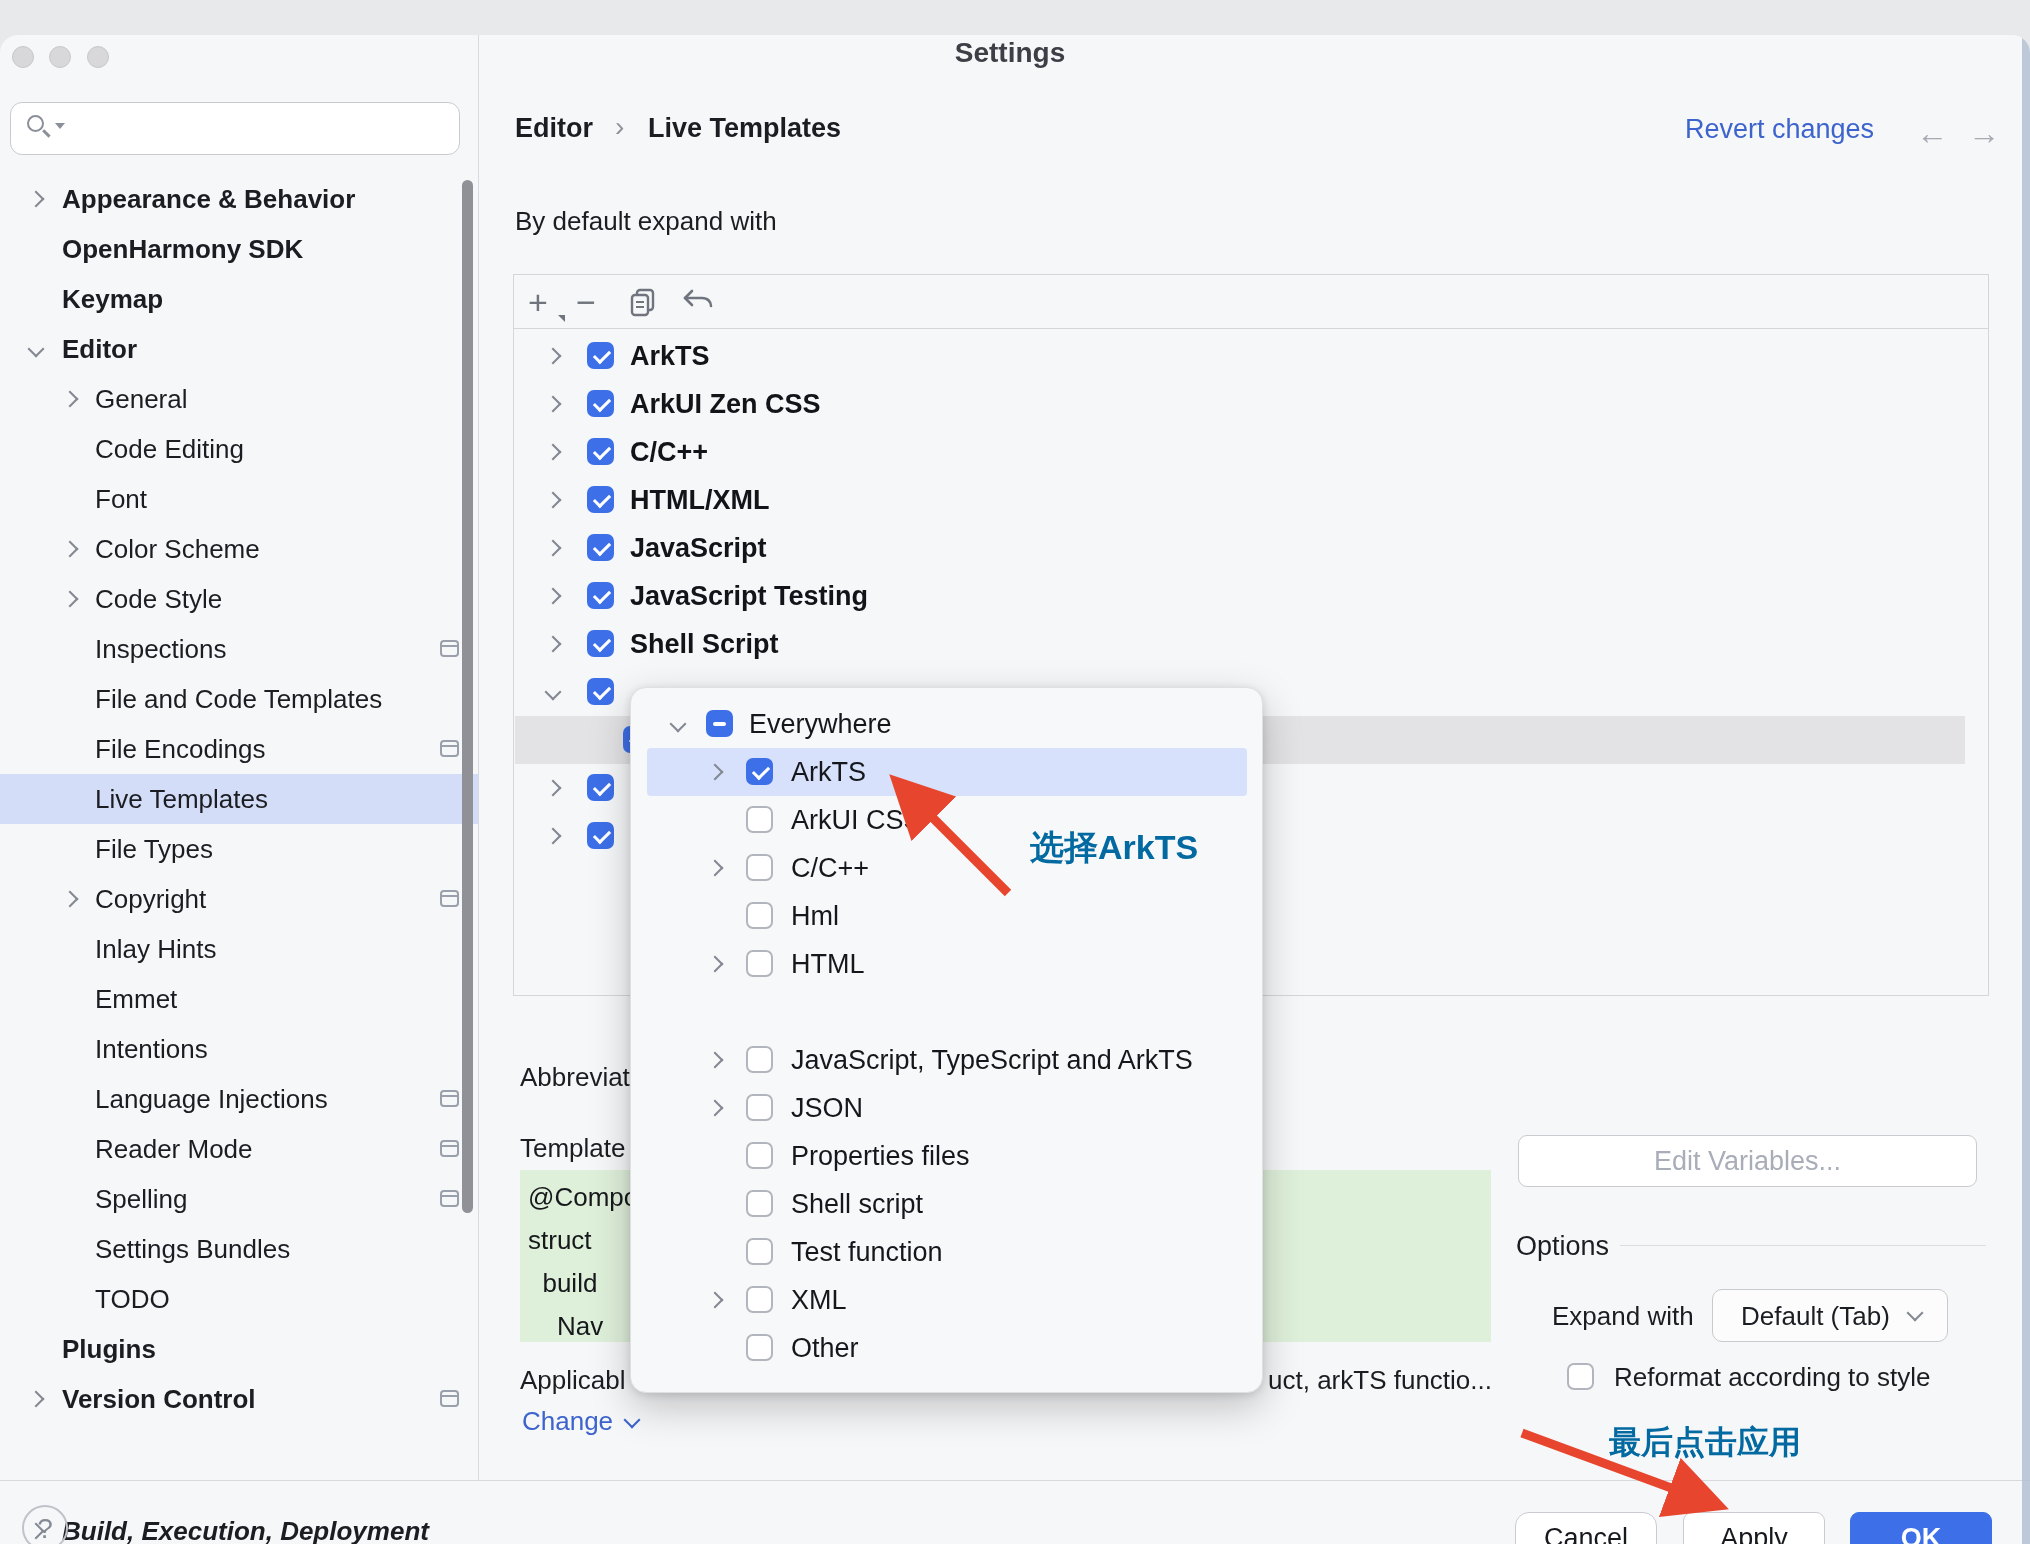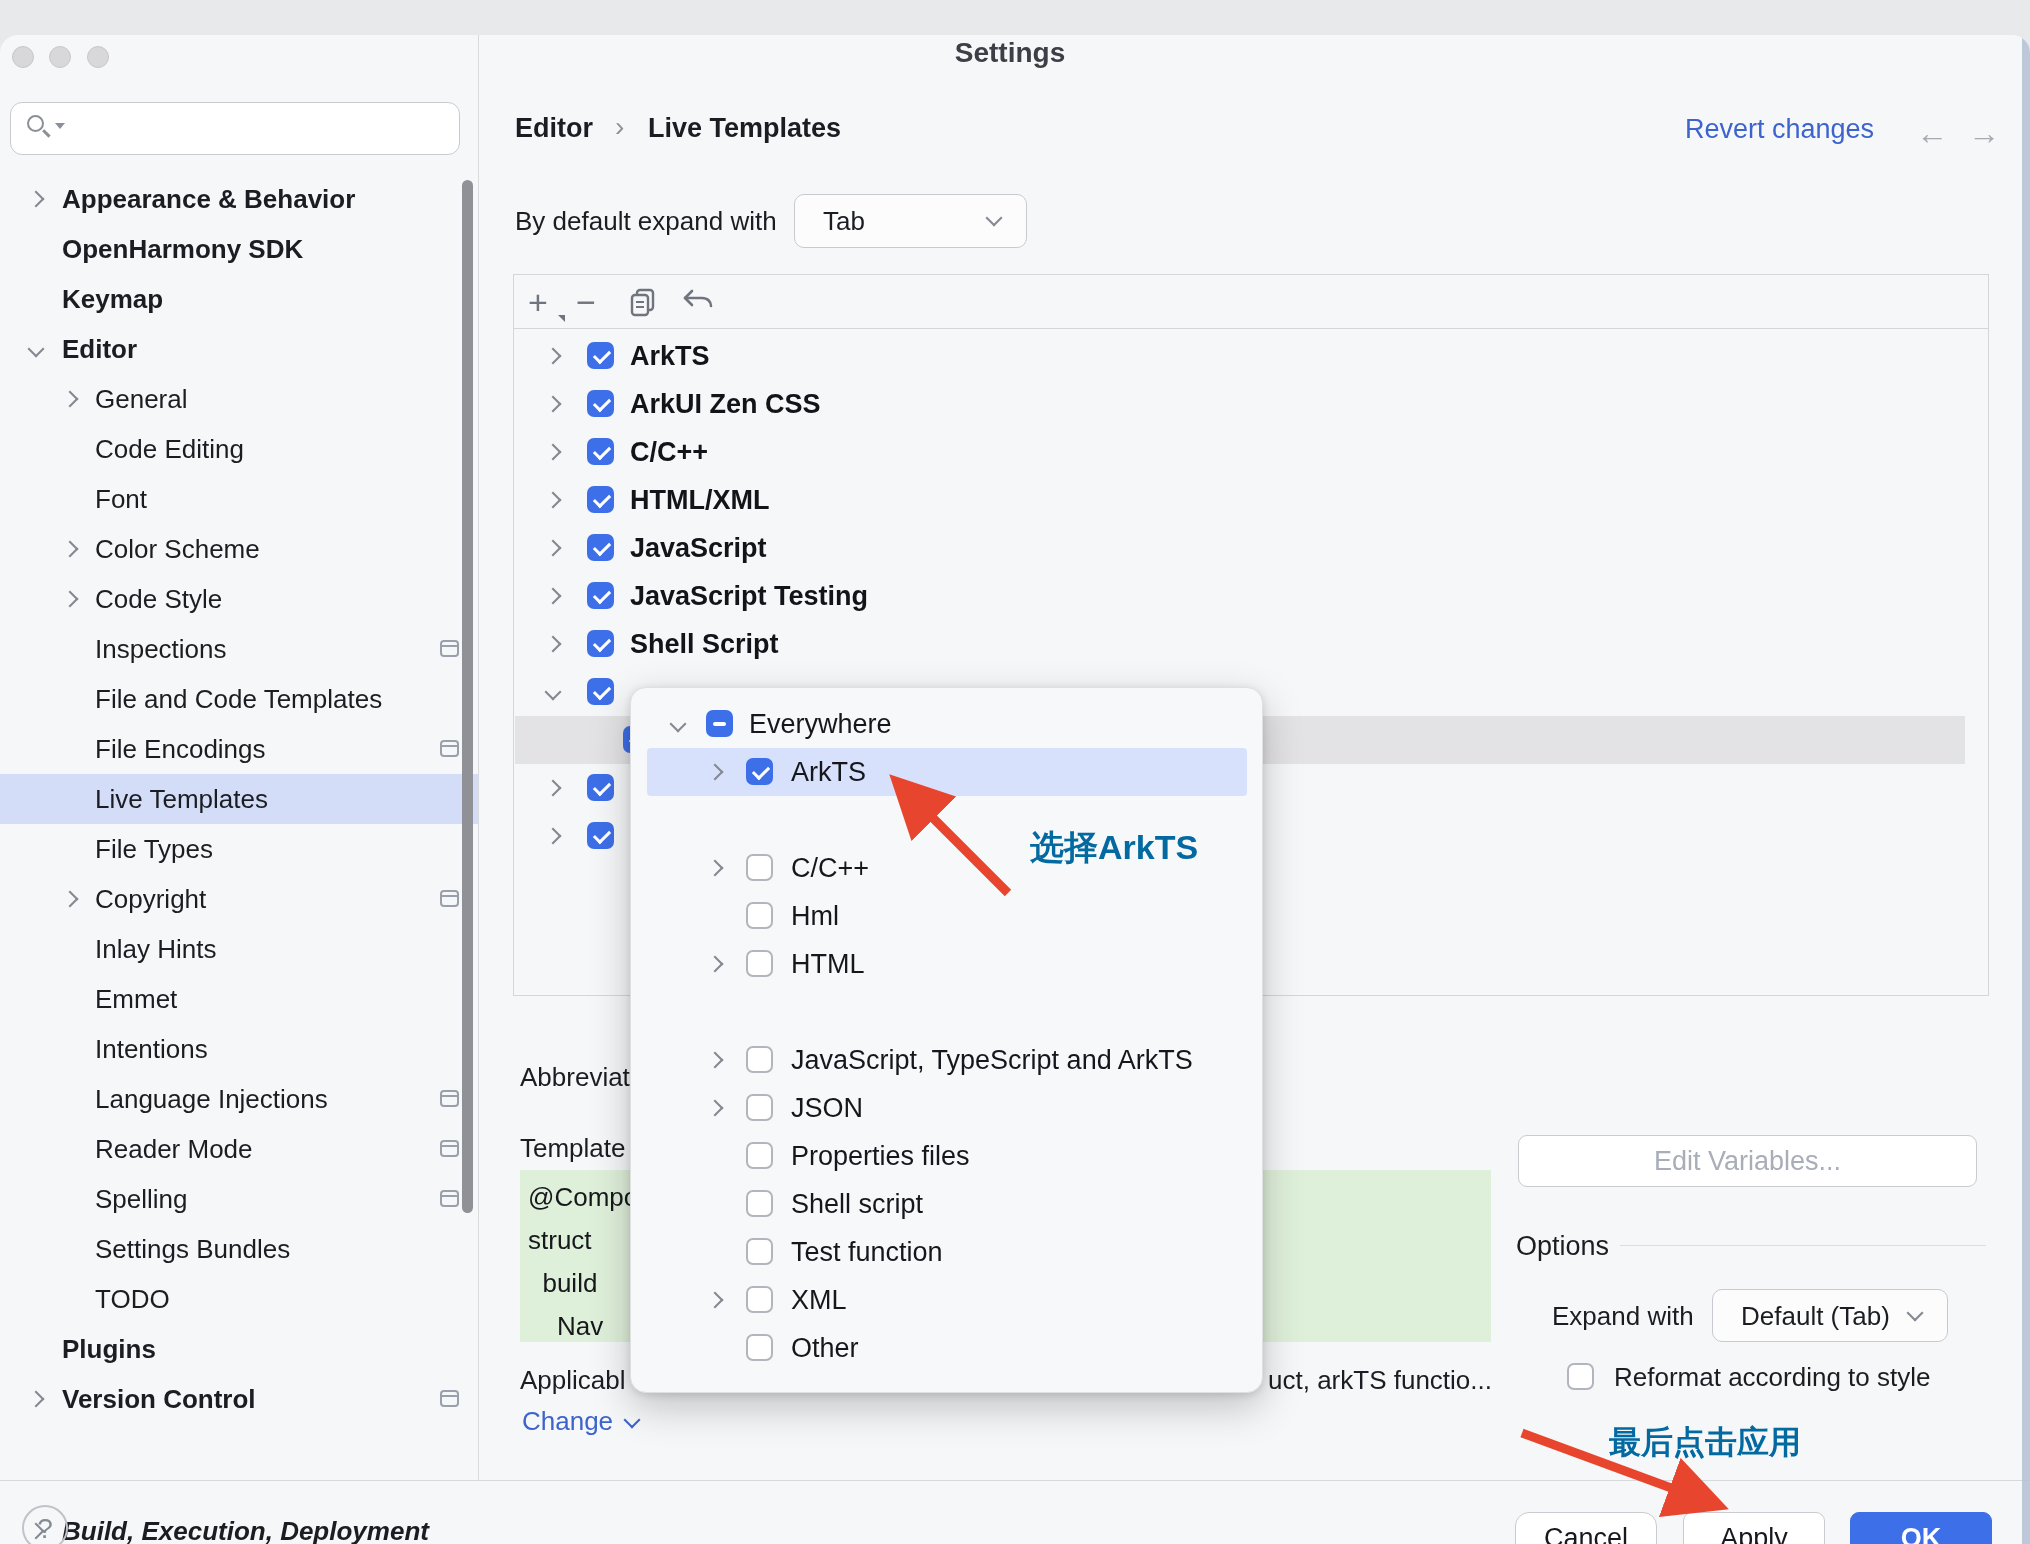--- a/index.html
+++ b/index.html
@@ -192,24 +192,20 @@
   <div id="side-divider"></div>
 
   <div class="abs txt bold" style="left:515px;top:78px;font-size:27px;">Editor</div>
   <div class="abs txt" style="left:615px;top:76px;color:#8d929b;font-size:28px;">›</div>
   <div class="abs txt bold" style="left:648px;top:78px;font-size:27px;">Live Templates</div>
   <div class="abs txt link" style="left:1685px;top:79px;font-size:27px;">Revert changes</div>
   <div class="abs navarrow" style="left:1916px;top:80px;">←</div>
   <div class="abs navarrow" style="left:1968px;top:80px;">→</div>
 
   <div class="abs txt" style="left:515px;top:171px;">By default expand with</div>
-  <div class="dd" style="left:794px;top:159px;width:233px;height:54px;">
-    <span class="val">Tab</span>
-    <span class="chev down"></span>
-  </div>
 
   <div id="panel">
     <div class="tbi" style="left:14px;font-size:34px;line-height:34px;">+</div>
     <span class="abs" style="left:44px;top:40px;width:0;height:0;border-left:7px solid transparent;border-top:7px solid #6f747e;"></span>
     <div class="tbi" style="left:62px;font-size:34px;line-height:34px;">−</div>
     <svg class="tbi" style="left:116px;top:13px;" width="28" height="30" viewBox="0 0 28 30">
       <rect x="7" y="2" width="16" height="20" rx="3" fill="none" stroke="#6f747e" stroke-width="2.4"></rect>
       <rect x="2" y="7" width="16" height="20" rx="3" fill="#f6f7f8" stroke="#6f747e" stroke-width="2.4"></rect>
       <line x1="6" y1="14" x2="14" y2="14" stroke="#6f747e" stroke-width="2"></line>
       <line x1="6" y1="19" x2="14" y2="19" stroke="#6f747e" stroke-width="2"></line>
@@ -303,20 +299,24 @@
       <div class="prow" style="top: 12px;">
         <span class="chev down" style="left: 41px;"></span>
         <span class="cb indet" style="left: 75px; top: 10px;"></span>
         <span class="lbl" style="left: 118px;">Everywhere</span>
       </div>
       <div class="prow sel" style="top: 60px;">
         <span class="chev" style="left: 62px;"></span>
         <span class="cb checked" style="left: 99px; top: 10px;"></span>
         <span class="lbl" style="left: 144px;">ArkTS</span>
       </div>
+      <div class="prow" style="top: 108px;">
+        <span class="cb " style="left: 115px; top: 10px;"></span>
+        <span class="lbl" style="left: 160px;">ArkUI CSS</span>
+      </div>
       <div class="prow" style="top: 156px;">
         <span class="chev" style="left: 78px;"></span>
         <span class="cb " style="left: 115px; top: 10px;"></span>
         <span class="lbl" style="left: 160px;">C/C++</span>
       </div>
       <div class="prow" style="top: 204px;">
         <span class="cb " style="left: 115px; top: 10px;"></span>
         <span class="lbl" style="left: 160px;">Hml</span>
       </div>
       <div class="prow" style="top: 252px;">

